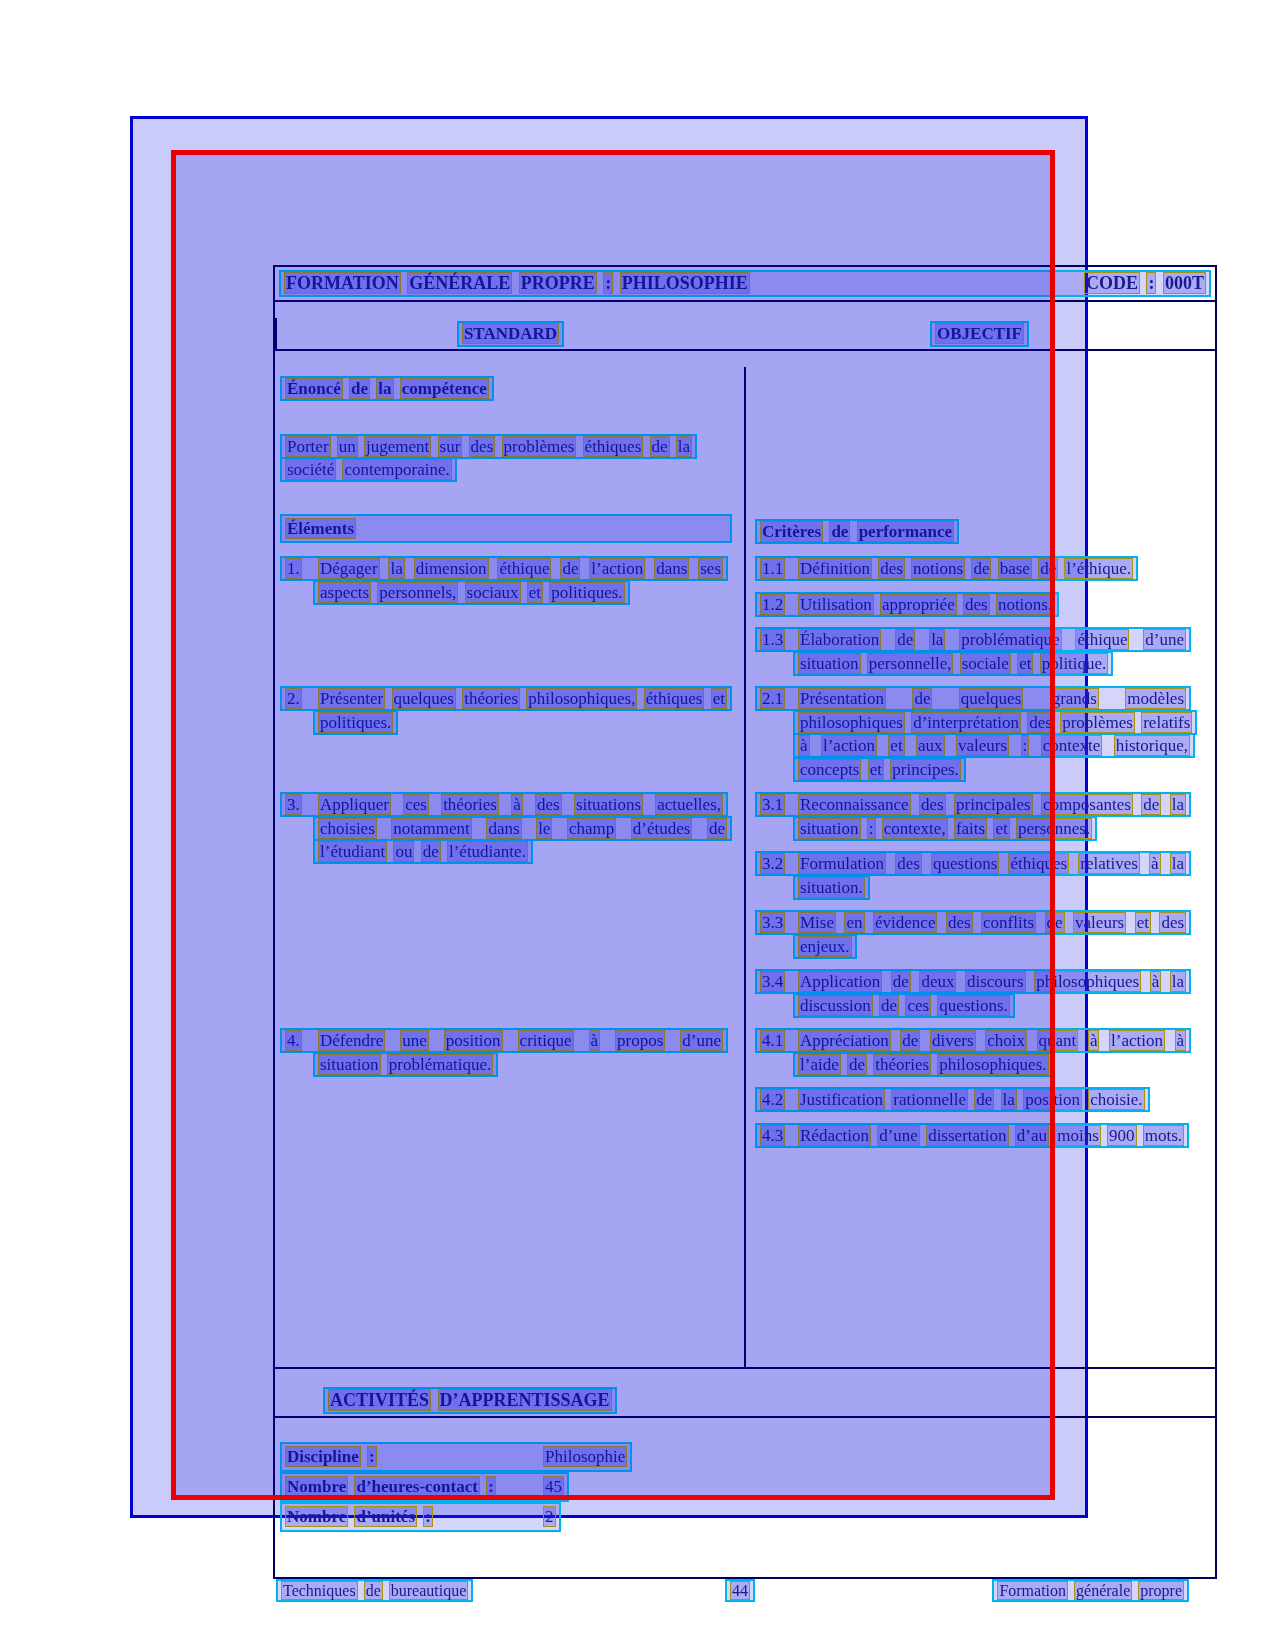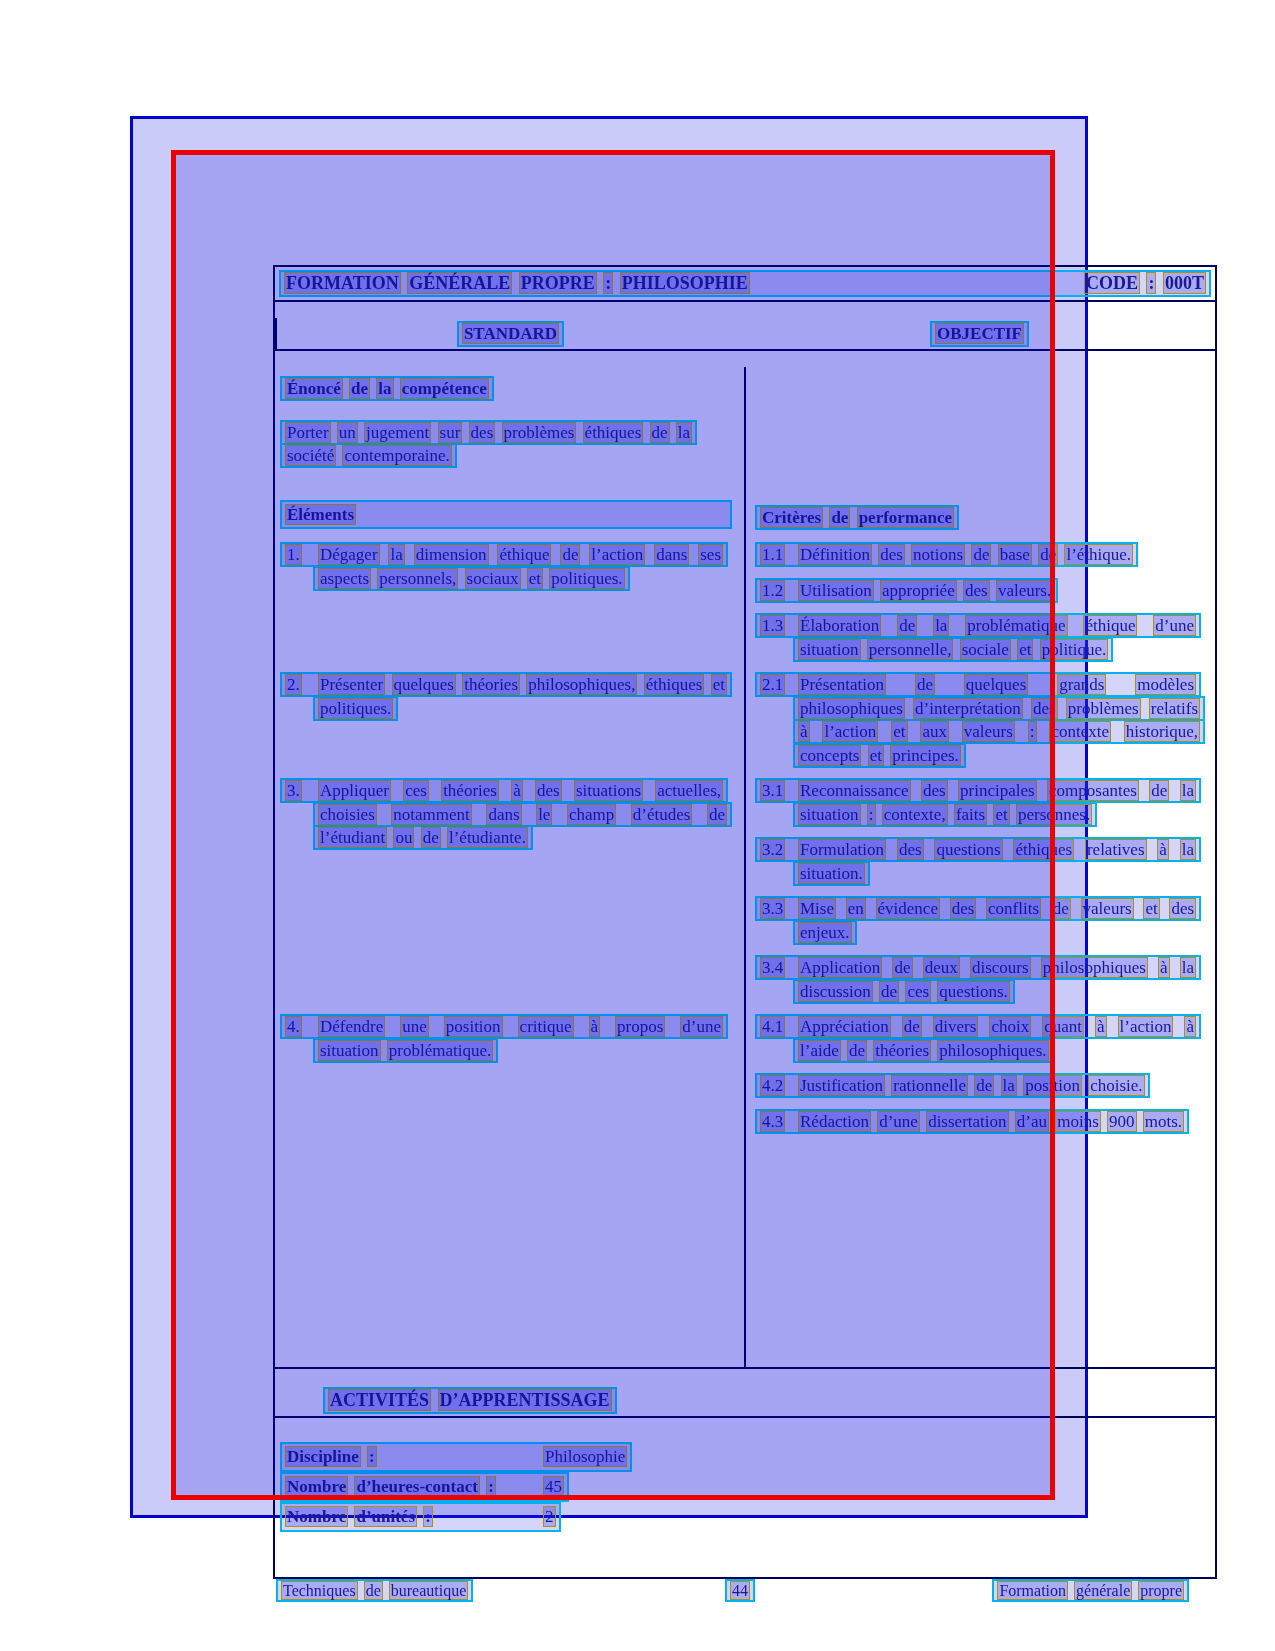--- a/index.html
+++ b/index.html
@@ -33,28 +33,28 @@
   .bl { border-left:2px solid var(--table_border,#00005e); }
 
   .row-body { height:1002px; border-bottom:2px solid var(--table_border,#00005e);
               position:relative; font-size:17px; line-height:23.5px; }
   .divider { position:absolute; left:469px; top:0; width:2px; height:100%;
              background:var(--table_border,#00005e); }
 
   .top-sec { display:grid; grid-template-columns:471px 1fr; align-items:end; }
   .ts-left  { padding:10px 14px 0 5px; }
   .ts-right { padding:0 25px 0 9px; }
-  .enonce-para { margin-top:20px; max-width:445px; }
+  .enonce-para { margin-top:34px; max-width:445px; }
   .elements-title { margin-top:32px; }
   .block { display:block; }
 
   .groups { margin-top:14px; display:grid; grid-template-columns:471px 1fr;
             row-gap:12px; }
   .el-cell   { padding:0 14px 0 5px; }
-  .crit-cell { padding:0 10px 0 9px; }
+  .crit-cell { padding:0 20px 0 9px; }
   .crits { display:grid; row-gap:12px; align-content:start; }
 
   .hang33 { padding-left:33px; text-indent:-33px; }
   .hang38 { padding-left:38px; text-indent:-38px; }
   .num { display:inline-block; text-indent:0; }
   .num33 { width:33px; } .num38 { width:38px; }
   .jt { text-align:justify; }
 
   
   .line { border:2px solid var(--line_box,#00b2f2);
@@ -132,21 +132,21 @@
           </div>
         </div>
 
         <div class="groups">
 
           <div class="el-cell">
             <div class="hang33 jt"><span class="line"><span class="num num33"><span class="w">1.</span></span><span class="wb"><span class="w">Dégager</span> <span class="w">la</span> <span class="w">dimension</span> <span class="w">éthique</span> <span class="w">de</span> <span class="w">l’action</span> <span class="w">dans</span> <span class="w">ses</span> <span class="w">aspects</span> <span class="w">personnels,</span> <span class="w">sociaux</span> <span class="w">et</span> <span class="w">politiques.</span></span></span></div>
           </div>
           <div class="crit-cell crits">
             <div class="hang38 jt"><span class="line"><span class="num num38"><span class="w">1.1</span></span><span class="wb"><span class="w">Définition</span> <span class="w">des</span> <span class="w">notions</span> <span class="w">de</span> <span class="w">base</span> <span class="w">de</span> <span class="w">l’éthique.</span></span></span></div>
-            <div class="hang38 jt"><span class="line"><span class="num num38"><span class="w">1.2</span></span><span class="wb"><span class="w">Utilisation</span> <span class="w">appropriée</span> <span class="w">des</span> <span class="w">valeurs.</span></span></span></div>
+            <div class="hang38 jt"><span class="line"><span class="num num38"><span class="w">1.2</span></span><span class="wb"><span class="w">Utilisation</span> <span class="w">appropriée</span> <span class="w">des</span> <span class="w">notions.</span></span></span></div>
             <div class="hang38 jt"><span class="line"><span class="num num38"><span class="w">1.3</span></span><span class="wb"><span class="w">Élaboration</span> <span class="w">de</span> <span class="w">la</span> <span class="w">problématique</span> <span class="w">éthique</span> <span class="w">d’une</span> <span class="w">situation</span> <span class="w">personnelle,</span> <span class="w">sociale</span> <span class="w">et</span> <span class="w">politique.</span></span></span></div>
           </div>
 
           <div class="el-cell">
             <div class="hang33 jt"><span class="line"><span class="num num33"><span class="w">2.</span></span><span class="wb"><span class="w">Présenter</span> <span class="w">quelques</span> <span class="w">théories</span> <span class="w">philosophiques,</span> <span class="w">éthiques</span> <span class="w">et</span> <span class="w">politiques.</span></span></span></div>
           </div>
           <div class="crit-cell crits">
             <div class="hang38 jt"><span class="line"><span class="num num38"><span class="w">2.1</span></span><span class="wb"><span class="w">Présentation</span> <span class="w">de</span> <span class="w">quelques</span> <span class="w">grands</span> <span class="w">modèles</span> <span class="w">philosophiques</span> <span class="w">d’interprétation</span> <span class="w">des</span> <span class="w">problèmes</span> <span class="w">relatifs</span> <span class="w">à</span> <span class="w">l’action</span> <span class="w">et</span> <span class="w">aux</span> <span class="w">valeurs</span> <span class="w">:</span> <span class="w">contexte</span> <span class="w">historique,</span> <span class="w">concepts</span> <span class="w">et</span> <span class="w">principes.</span></span></span></div>
           </div>
 

